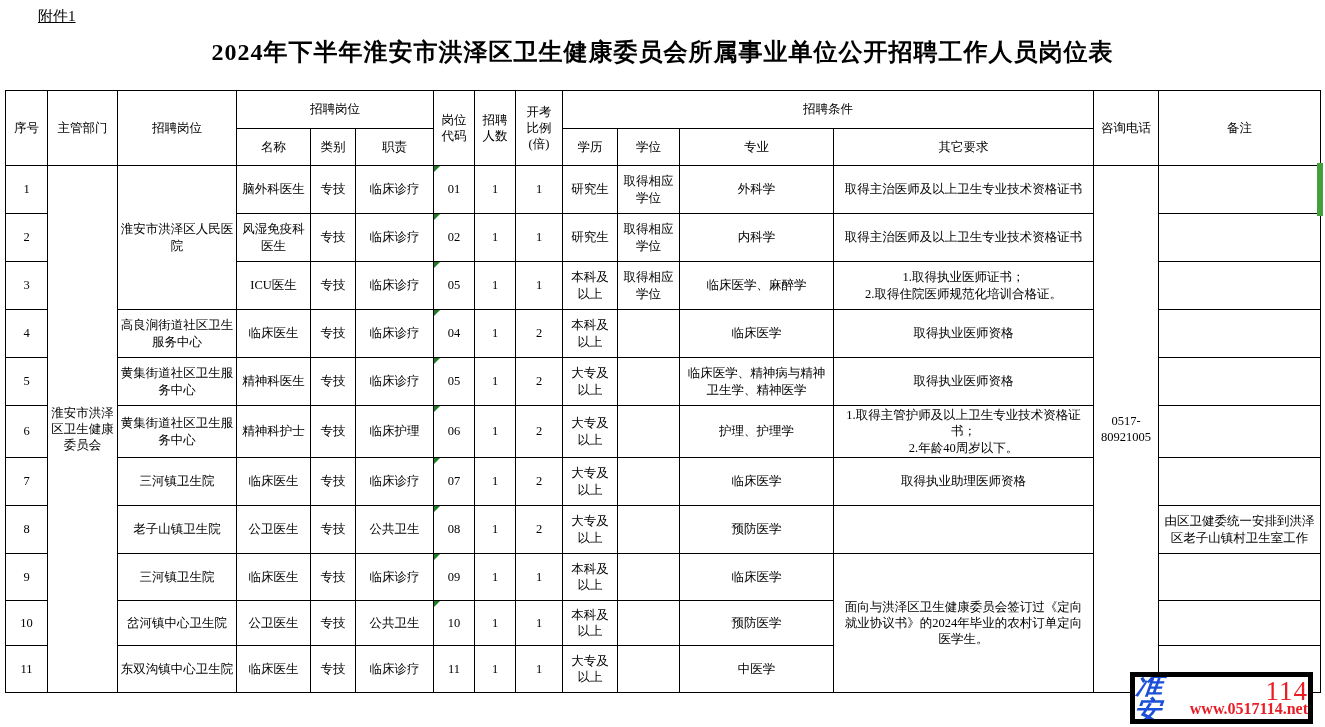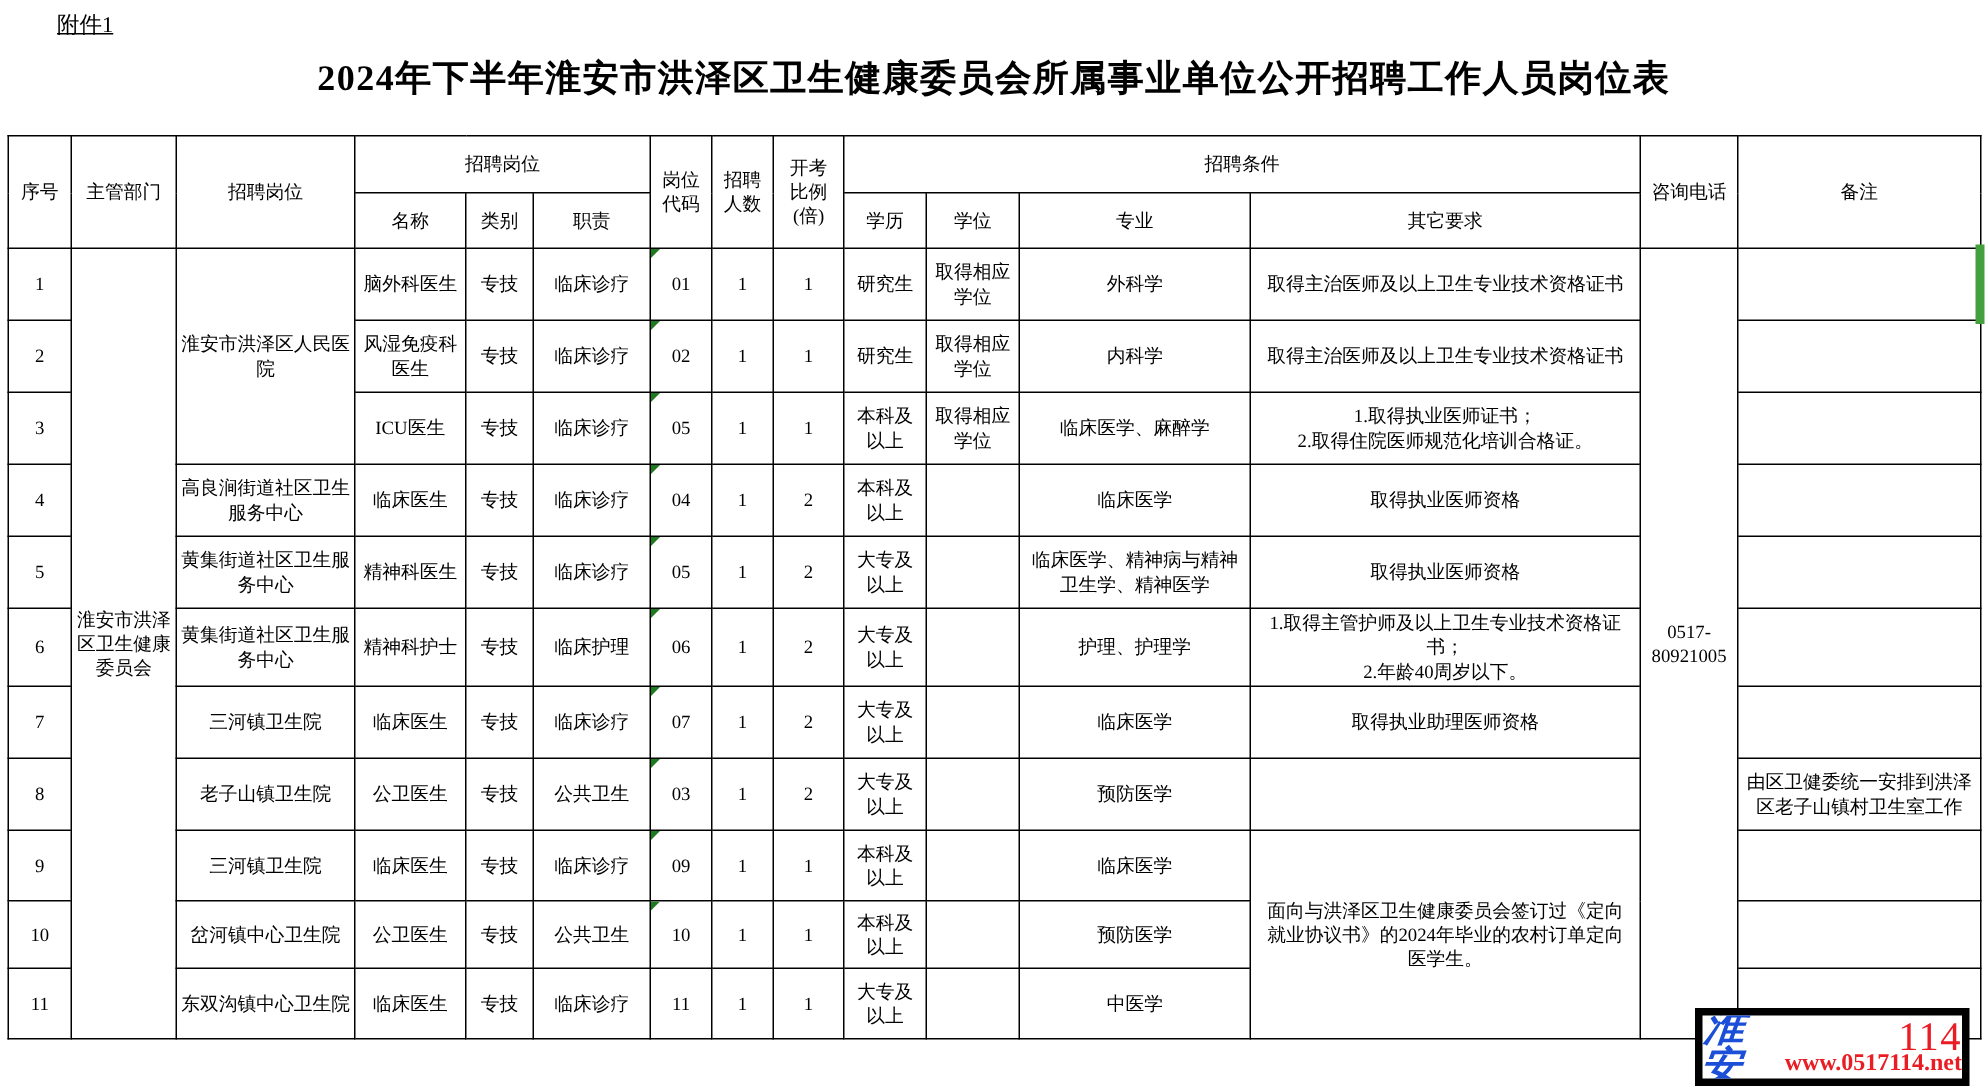--- a/index.html
+++ b/index.html
@@ -230,21 +230,21 @@
       <td>临床医学</td>
       <td class="ta-l">取得执业助理医师资格</td>
       <td></td>
     </tr>
     <tr style="height:48px">
       <td>8</td>
       <td>老子山镇卫生院</td>
       <td>公卫医生</td>
       <td>专技</td>
       <td>公共卫生</td>
-      <td class="tri">03</td>
+      <td class="tri">08</td>
       <td>1</td>
       <td>2</td>
       <td>大专及
 以上</td>
       <td></td>
       <td>预防医学</td>
       <td class="ta-l"></td>
       <td>由区卫健委统一安排到洪泽
 区老子山镇村卫生室工作</td>
     </tr>

